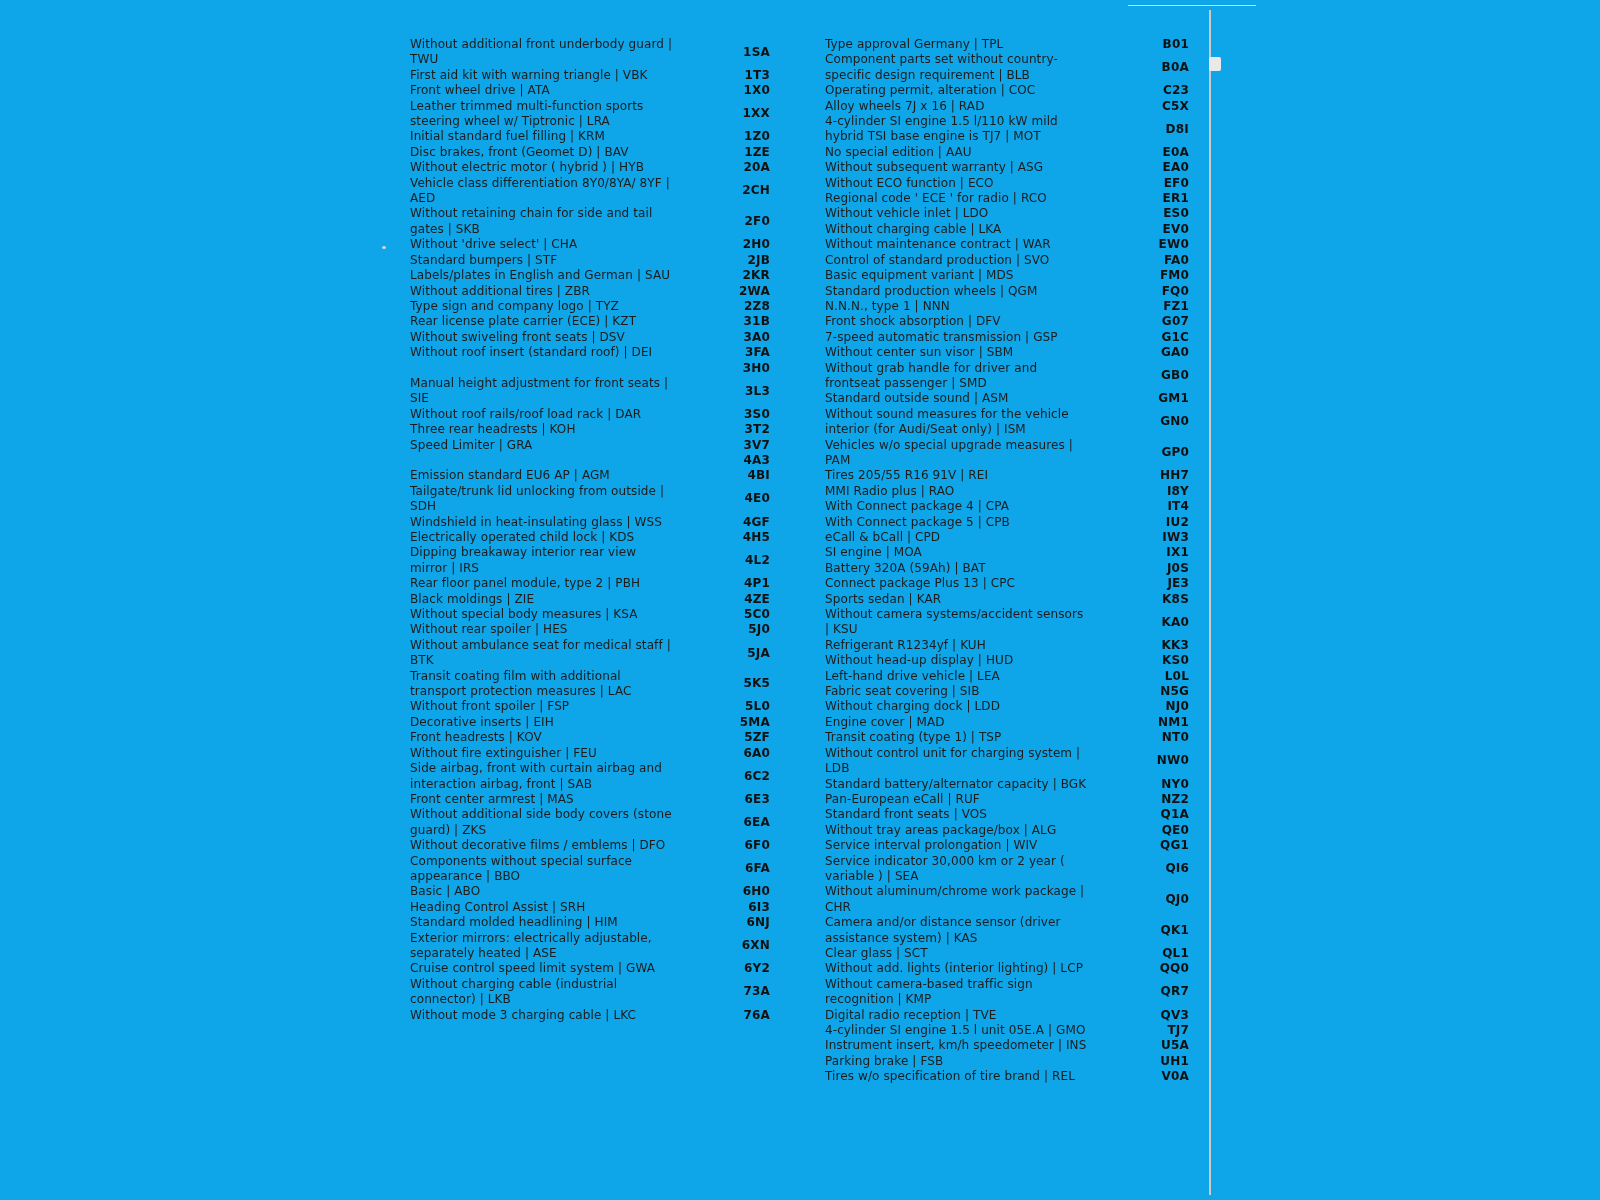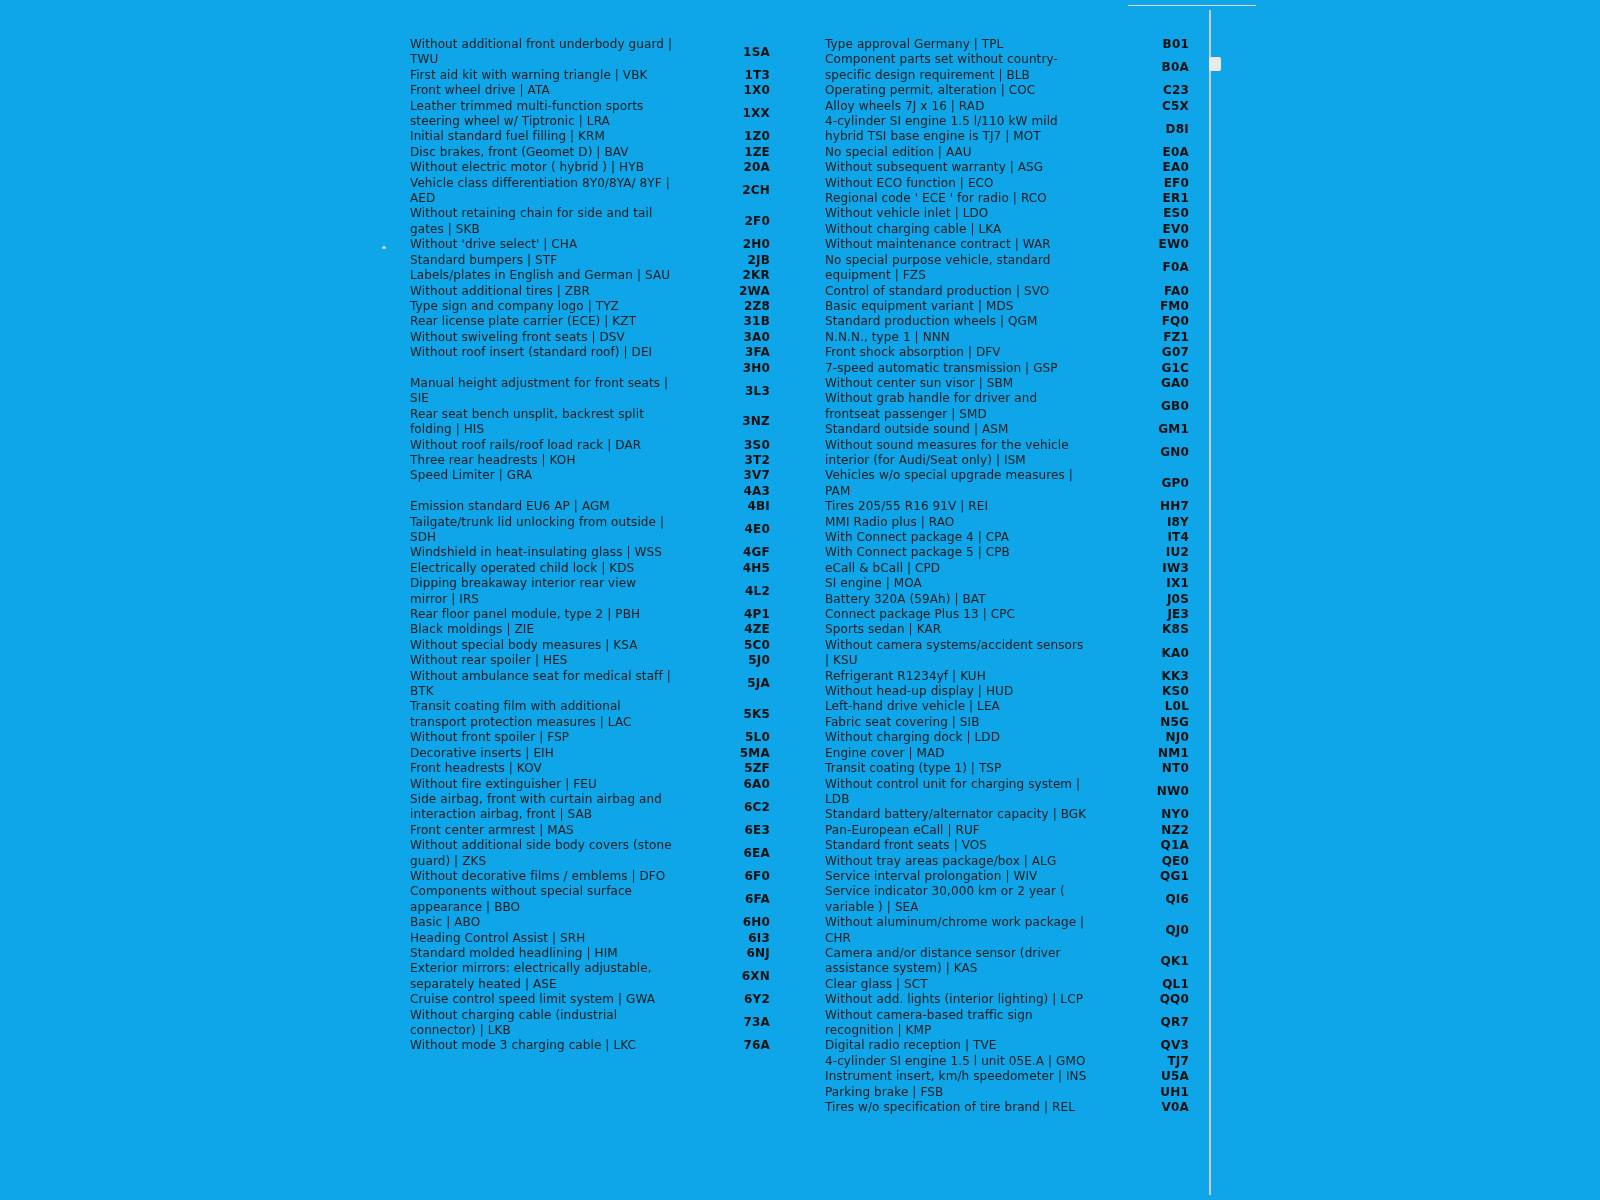--- a/index.html
+++ b/index.html
@@ -106,24 +106,20 @@
         <div class="code">3FA</div>
       </div>
       <div class="row">
         <div class="code">3H0</div>
       </div>
       <div class="row">
         <div class="desc">Manual height adjustment for front seats | SIE</div>
         <div class="code">3L3</div>
       </div>
       <div class="row">
-        <div class="desc">Rear seat bench unsplit, backrest split folding | HIS</div>
-        <div class="code">3NZ</div>
-      </div>
-      <div class="row">
         <div class="desc">Without roof rails/roof load rack | DAR</div>
         <div class="code">3S0</div>
       </div>
       <div class="row">
         <div class="desc">Three rear headrests | KOH</div>
         <div class="code">3T2</div>
       </div>
       <div class="row">
         <div class="desc">Speed Limiter | GRA</div>
         <div class="code">3V7</div>
@@ -281,24 +277,20 @@
         <div class="desc">Without vehicle inlet | LDO</div>
         <div class="code">ES0</div>
       </div>
       <div class="row">
         <div class="desc">Without charging cable | LKA</div>
         <div class="code">EV0</div>
       </div>
       <div class="row">
         <div class="desc">Without maintenance contract | WAR</div>
         <div class="code">EW0</div>
-      </div>
-      <div class="row">
-        <div class="desc">No special purpose vehicle, standard equipment | FZS</div>
-        <div class="code">F0A</div>
       </div>
       <div class="row">
         <div class="desc">Control of standard production | SVO</div>
         <div class="code">FA0</div>
       </div>
       <div class="row">
         <div class="desc">Basic equipment variant | MDS</div>
         <div class="code">FM0</div>
       </div>
       <div class="row">

